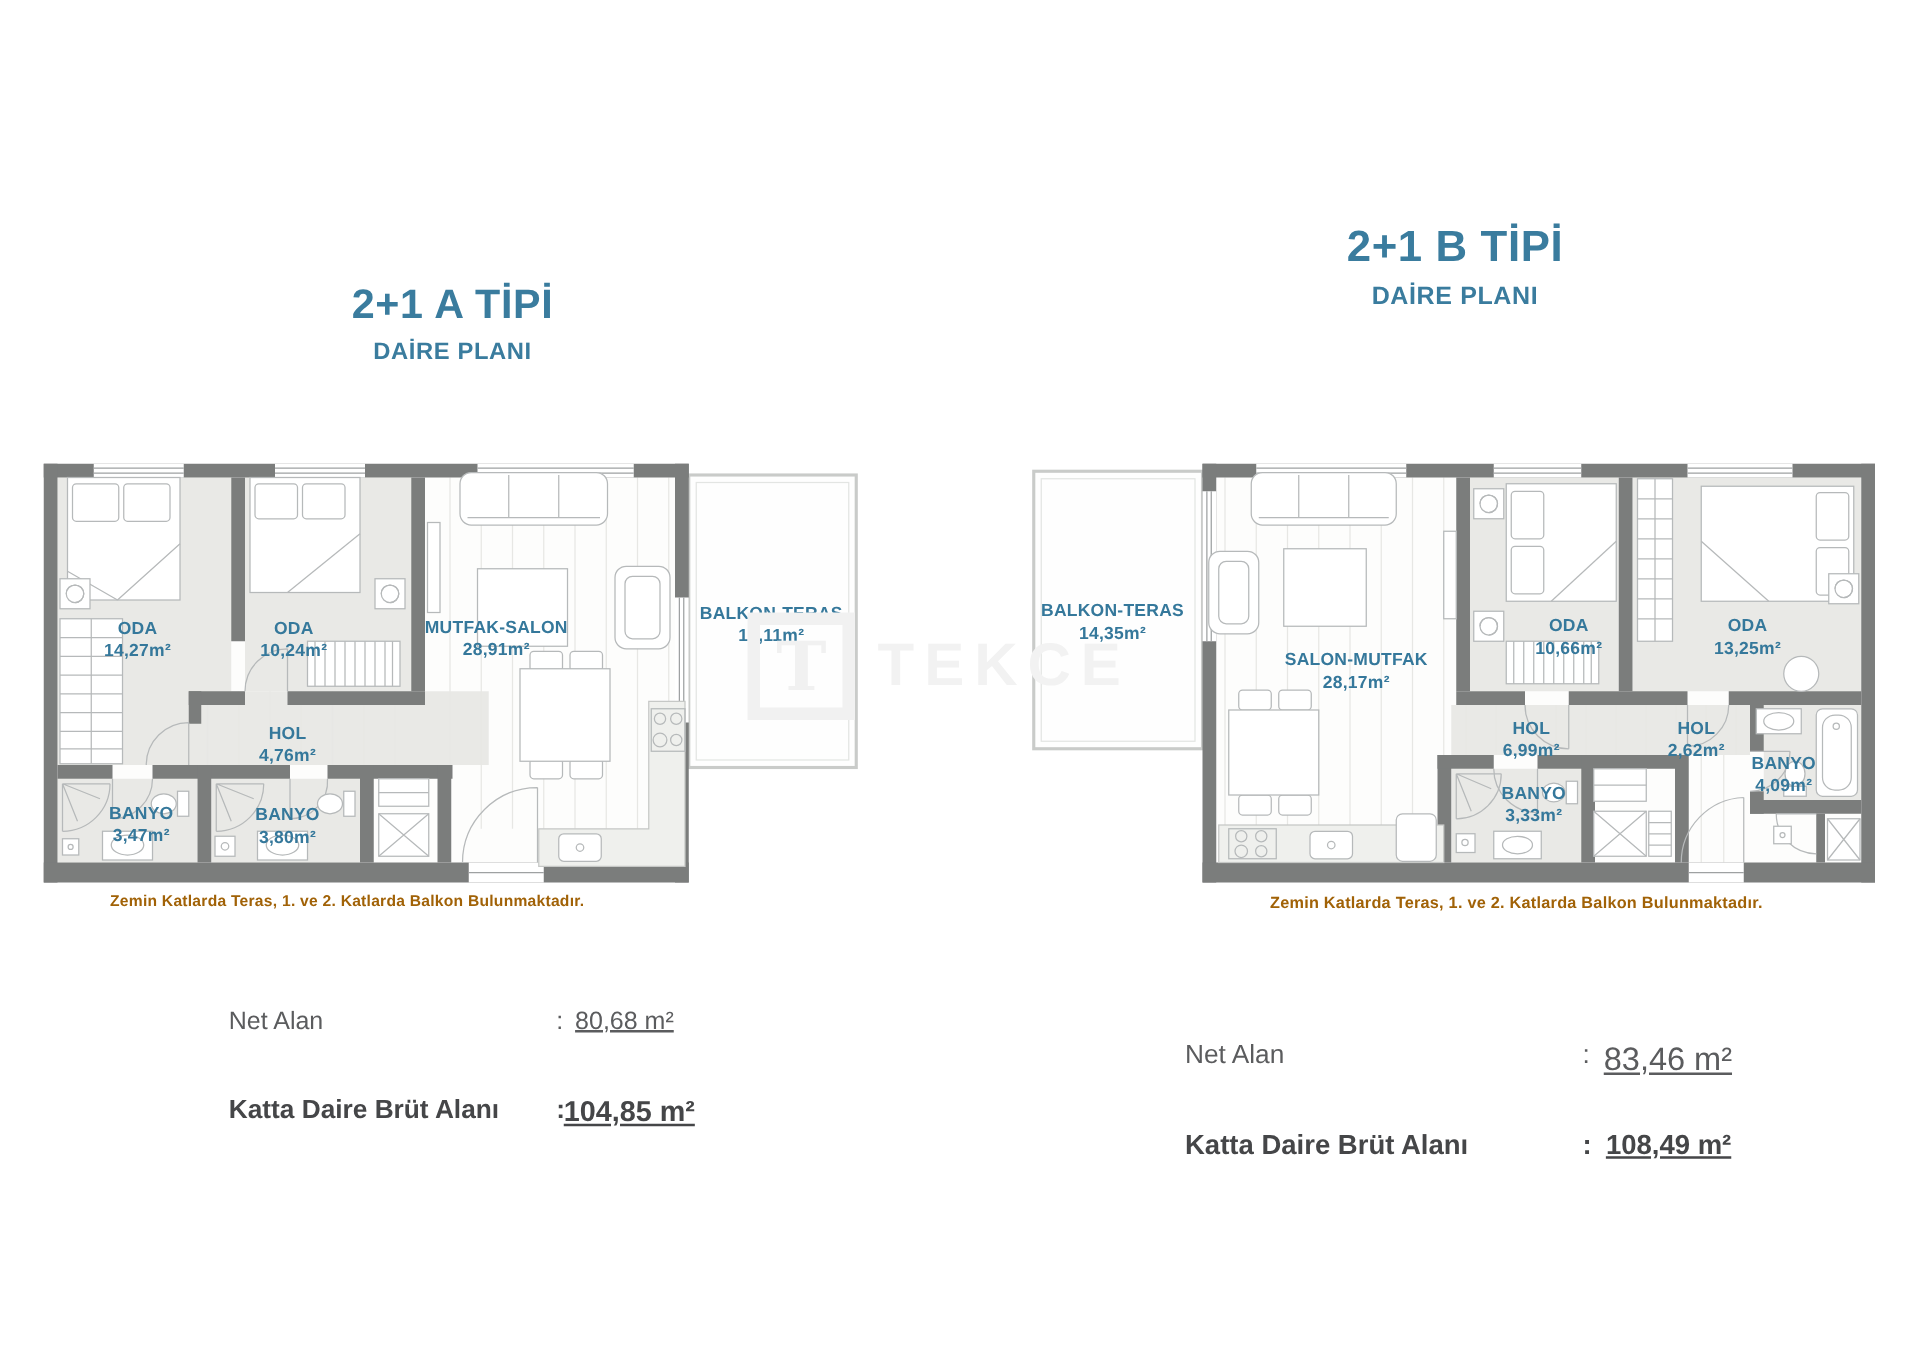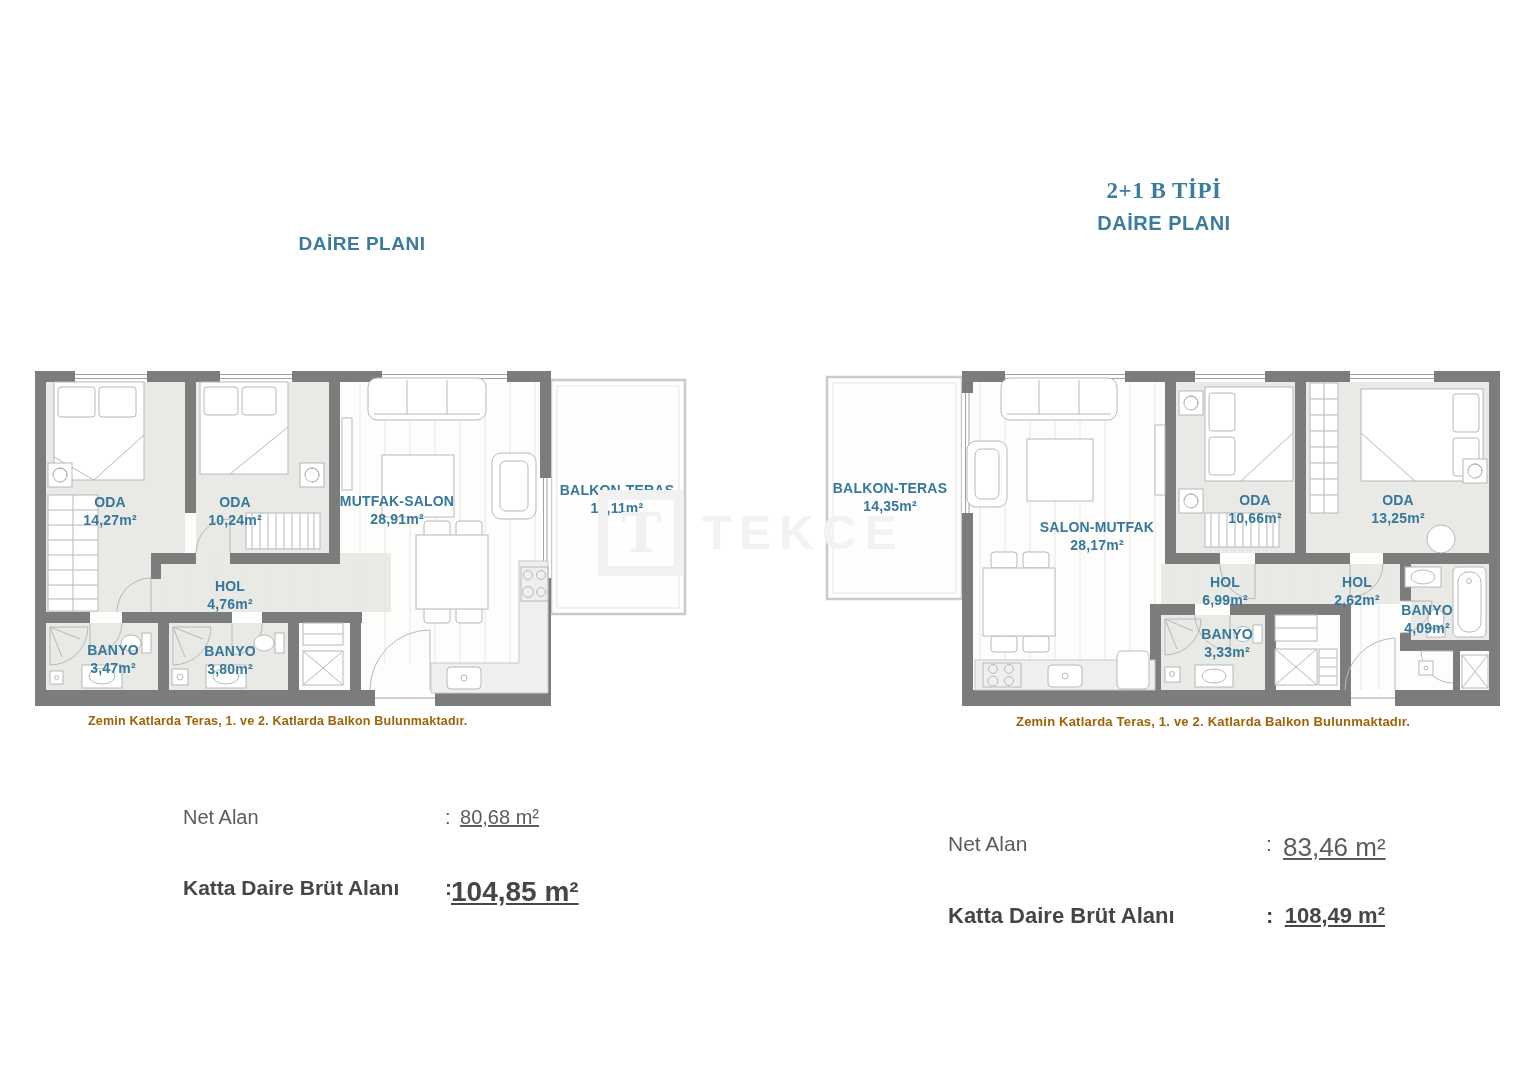--- a/index.html
+++ b/index.html
@@ -7,21 +7,21 @@
        font-family:"Liberation Sans",sans-serif;}
 
   
   .title-block{position:absolute;text-align:center;color:#3a7c9e;}
   .plan-title{font-weight:bold;letter-spacing:.5px;}
   .plan-subtitle{font-weight:bold;letter-spacing:.5px;}
   .title-a{left:230px;top:224px;width:264px;}
   .title-a .plan-title{font-size:33px;}
   .title-a .plan-subtitle{font-size:19px;margin-top:9px;}
   .title-b{left:1030px;top:178px;width:268px;}
-  .title-b .plan-title{font-size:23px;font-family:Liberation Serif, serif;}
+  .title-b .plan-title{font-size:35px;}
   .title-b .plan-subtitle{font-size:20px;margin-top:8px;}
 
   
   .drawing{position:absolute;}
   .drawing-a{left:30px;top:363px;width:660px;height:350px;}
   .drawing-b{left:805px;top:363px;width:700px;height:350px;}
   .plan-svg{position:absolute;left:0;top:0;width:100%;height:100%;}
 
   .w{fill:#7b7d7c;}
   .rf{fill:#e9e9e6;}
@@ -51,21 +51,21 @@
   .summary-b{left:948px;top:792px;width:450px;}
   .sum-row{position:relative;height:30px;white-space:nowrap;margin-top:40px;}
   .sum-label{position:absolute;left:0;}
   .sum-sep{position:absolute;}
   .sum-val{position:absolute;text-align:right;text-decoration:underline;}
   .summary-a .row-net .sum-label{font-size:20px;color:#5b5c5e;}
   .summary-a .row-net .sum-sep{left:262px;font-size:20px;color:#5b5c5e;}
   .summary-a .row-net .sum-val{left:270px;width:86px;font-size:20px;color:#5b5c5e;}
   .summary-a .row-gross .sum-label{font-size:21px;font-weight:bold;color:#454648;}
   .summary-a .row-gross .sum-sep{left:262px;font-size:21px;font-weight:bold;color:#454648;}
-  .summary-a .row-gross .sum-val{left:268px;width:88px;font-size:28px;font-weight:bold;color:#454648;}
+  .summary-a .row-gross .sum-val{left:268px;width:88px;font-size:23px;font-weight:bold;color:#454648;}
   .summary-b .sum-row{height:31px;}
   .summary-b .row-net .sum-label{font-size:21px;color:#5b5c5e;}
   .summary-b .row-net .sum-sep{left:318px;font-size:21px;color:#5b5c5e;}
   .summary-b .row-net .sum-val{left:335px;width:102px;font-size:26px;color:#5b5c5e;}
   .summary-b .row-gross .sum-label{font-size:22px;font-weight:bold;color:#454648;}
   .summary-b .row-gross .sum-sep{left:318px;font-size:22px;font-weight:bold;color:#454648;}
   .summary-b .row-gross .sum-val{left:333px;width:104px;font-size:22px;font-weight:bold;color:#454648;}
 
   
   .watermark{position:absolute;left:598px;top:490px;display:flex;align-items:center;
@@ -90,20 +90,21 @@
 
 <div class="watermark">
   <div class="wm-logo">
     <span>T</span>
   </div>
   <div class="wm-text">TEKCE</div>
 </div>
 
 <section>
   <div class="title-block title-a">
+    <div class="plan-title">2+1 A TİPİ</div>
     <div class="plan-subtitle">DAİRE PLANI</div>
   </div>
 
   <div class="drawing drawing-a">
     <svg class="plan-svg" viewBox="0 0 660 350">
 
       <g>
         <rect x="16" y="19" width="494" height="308" fill="#fdfdfc"></rect>
         <rect x="16" y="19" width="139" height="230" class="rf"></rect>
         <rect x="166" y="19" width="133" height="171" class="rf"></rect>
@@ -446,21 +447,21 @@
         <path class="o" d="M657,292 L683,325 M683,292 L657,325"></path>
         <rect x="614" y="298" width="14" height="14" class="f"></rect>
         <circle cx="621" cy="305" r="2" class="o"></circle>
       </g>
     </svg>
 
     <div class="room-label" style="left:25px;top:116px;width:120px">
       <span>BALKON-TERAS</span>
         <span>14,35m²</span>
     </div>
-    <div class="room-label" style="left:232px;top:155px;width:120px">
+    <div class="room-label" style="left:220px;top:155px;width:120px">
       <span>SALON-MUTFAK</span>
         <span>28,17m²</span>
     </div>
     <div class="room-label" style="left:400px;top:128px;width:100px">
       <span>ODA</span>
         <span>10,66m²</span>
     </div>
     <div class="room-label" style="left:543px;top:128px;width:100px">
       <span>ODA</span>
         <span>13,25m²</span>

